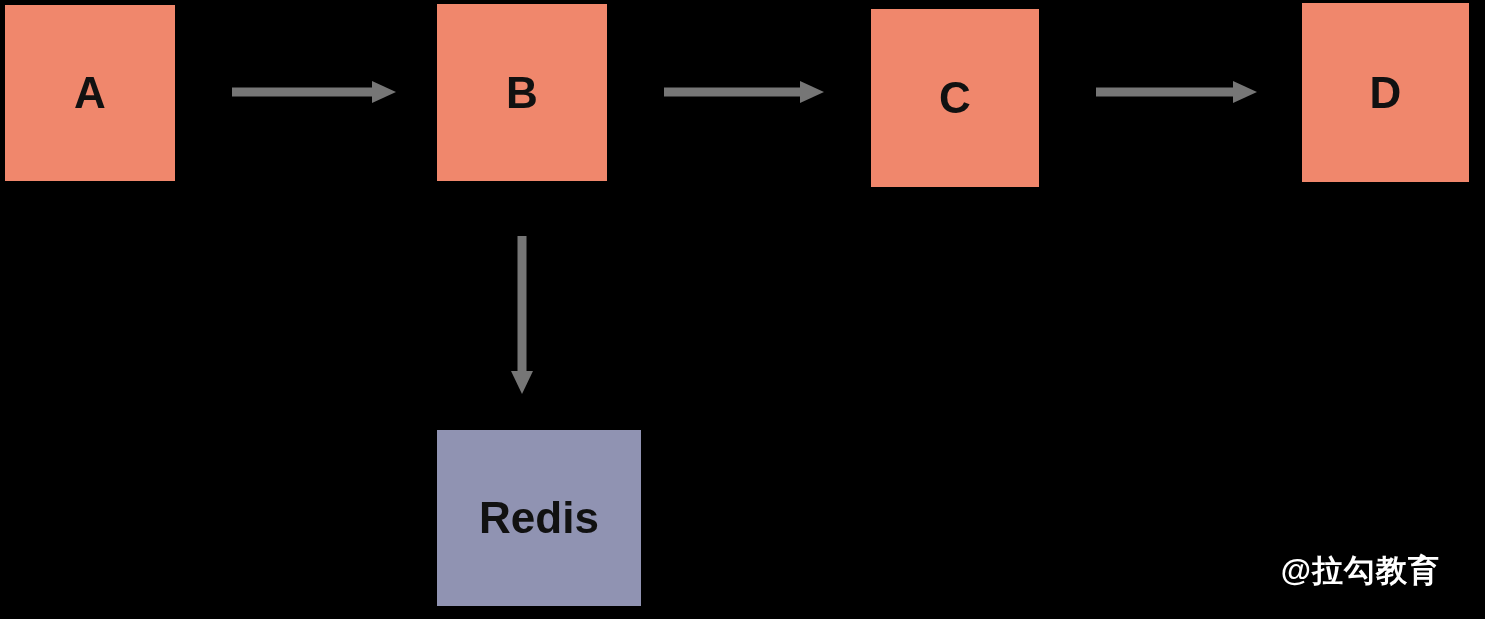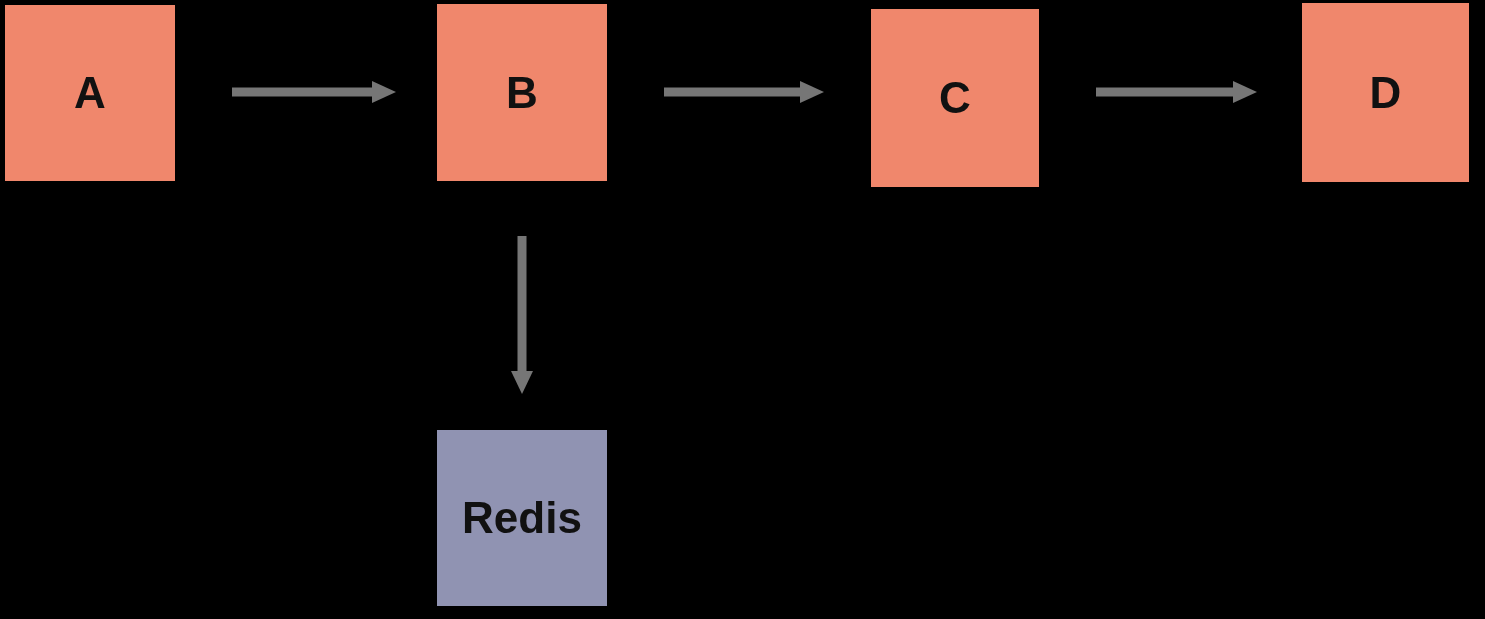--- a/index.html
+++ b/index.html
@@ -30,21 +30,21 @@
     font-weight: 700;
     font-size: 44px;
     color: var(--node-text);
   }
   .node-orange { background: var(--node-orange); }
   .node-redis  { background: var(--node-redis); }
   #node-a     { left: 5px;    top: 5px;   width: 170px; height: 176px; }
   #node-b     { left: 437px;  top: 4px;   width: 170px; height: 177px; }
   #node-c     { left: 871px;  top: 9px;   width: 168px; height: 178px; }
   #node-d     { left: 1302px; top: 3px;   width: 167px; height: 179px; }
-  #node-redis { left: 437px;  top: 430px; width: 170px; height: 176px; }
+  #node-redis { left: 437px;  top: 430px; width: 204px; height: 176px; }
   svg.arrows {
     position: absolute;
     left: 0; top: 0;
     width: 1485px; height: 619px;
     pointer-events: none;
   }
   .arrow { fill: var(--arrow-gray); }
   .watermark {
     position: absolute;
     right: 45px; bottom: 27px;
@@ -91,14 +91,15 @@
     <g>
       <rect class="arrow" x="1096" y="87.5" width="137" height="9"></rect>
       <polygon class="arrow" points="1233,81 1257,92 1233,103"></polygon>
     </g>
     <g>
       <rect class="arrow" x="517.5" y="236" width="9" height="135"></rect>
       <polygon class="arrow" points="511,371 533,371 522,394"></polygon>
     </g>
   </svg>
 
+  <div class="watermark">@拉勾教育</div>
 
 </div>
 
 </body></html>

